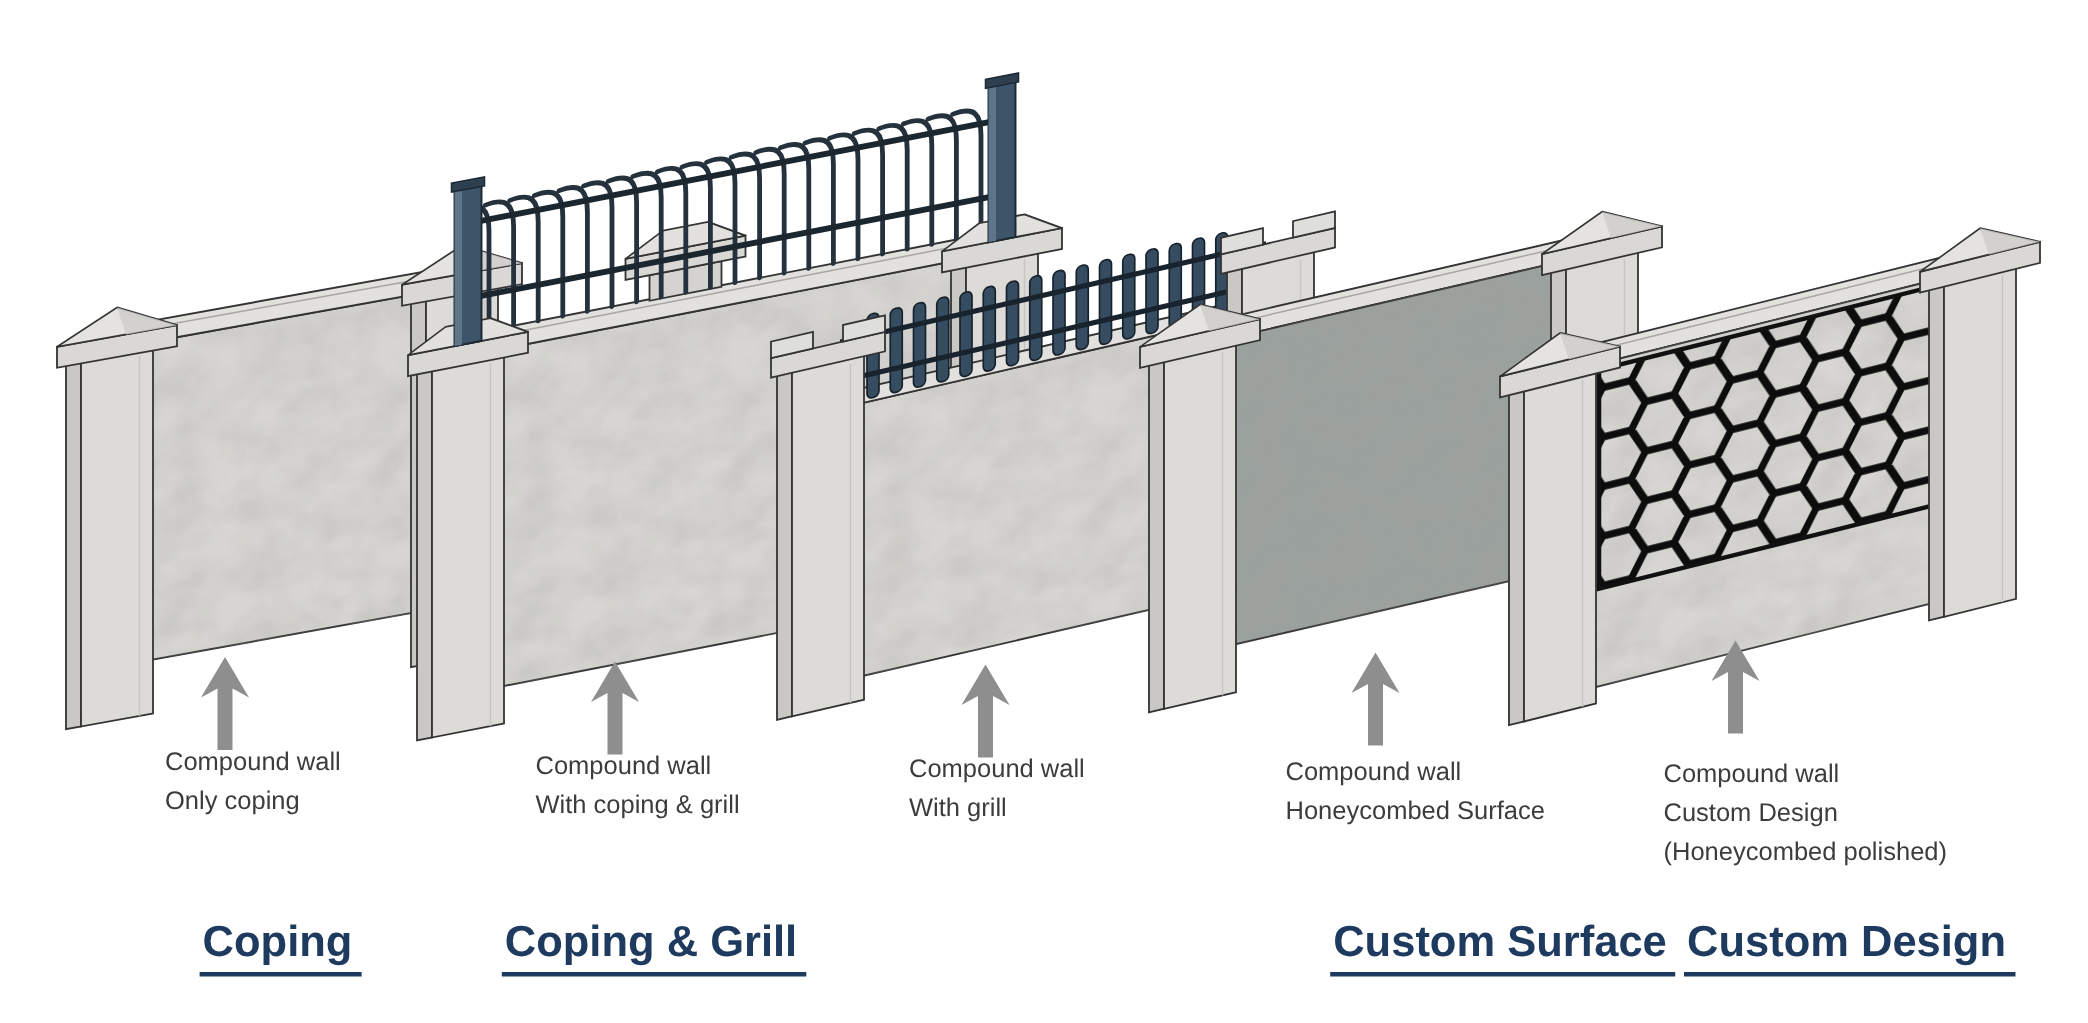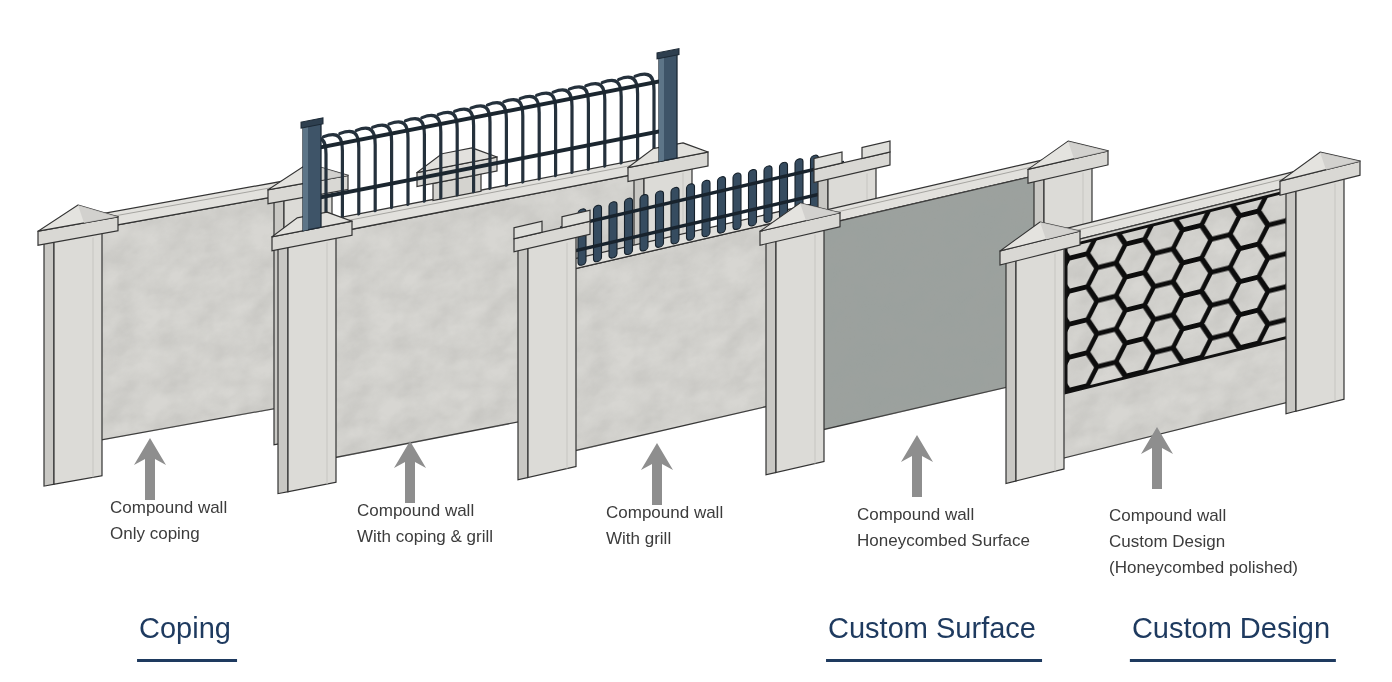--- a/index.html
+++ b/index.html
@@ -3,23 +3,23 @@
 <meta charset="utf-8">
 <style>
   * { margin:0; padding:0; box-sizing:border-box; }
   html,body { background:#ffffff; }
   body { width:1392px; height:682px; position:relative; overflow:hidden;
          font-family:"Liberation Sans", sans-serif; }
   #stage { position:absolute; left:0; top:0; width:1392px; height:490px; }
   svg#scene { position:absolute; left:0; top:0; }
   .caption { position:absolute; font-size:17px; line-height:26px; color:var(--cap,#3c3c3c); white-space:nowrap; }
   .wlink { position:absolute; top:612px; transform:translateX(-50%);
-           font-size:29px; font-weight:400; color:var(--link,#1e3a5f);
+           font-size:29px; font-weight:700; color:var(--link,#1e3a5f);
            text-decoration:none; border-bottom:3px solid var(--link,#1e3a5f);
-           padding:0 6px 14px 2px; white-space:nowrap; cursor:pointer; }
+           padding:0 6px 3px 2px; white-space:nowrap; cursor:pointer; }
   .arrow path { fill:var(--arrow,#8e8e8e); }
 </style>
 </head>
 <body>
 
 <div id="stage">
 
 <svg id="scene" width="1392" height="682" viewBox="0 0 1392 682">
   <defs>
     <filter id="grain" x="0%" y="0%" width="100%" height="100%">
@@ -230,16 +230,17 @@
   <div>Compound wall</div>
   <div>Honeycombed Surface</div>
 </div>
 <div class="caption" style="left:1109px; top:503px">
   <div>Compound wall</div>
   <div>Custom Design</div>
   <div>(Honeycombed polished)</div>
 </div>
 
 <a class="wlink" style="left:187px">Coping</a>
-<a class="wlink" style="left:934px">Custom Surface</a>
+<a class="wlink" style="left:436px">Coping &amp; Grill</a>
+<a class="wlink" style="left:1002px">Custom Surface</a>
 <a class="wlink" style="left:1233px">Custom Design</a>
 
 </div>
 
 </body></html>

